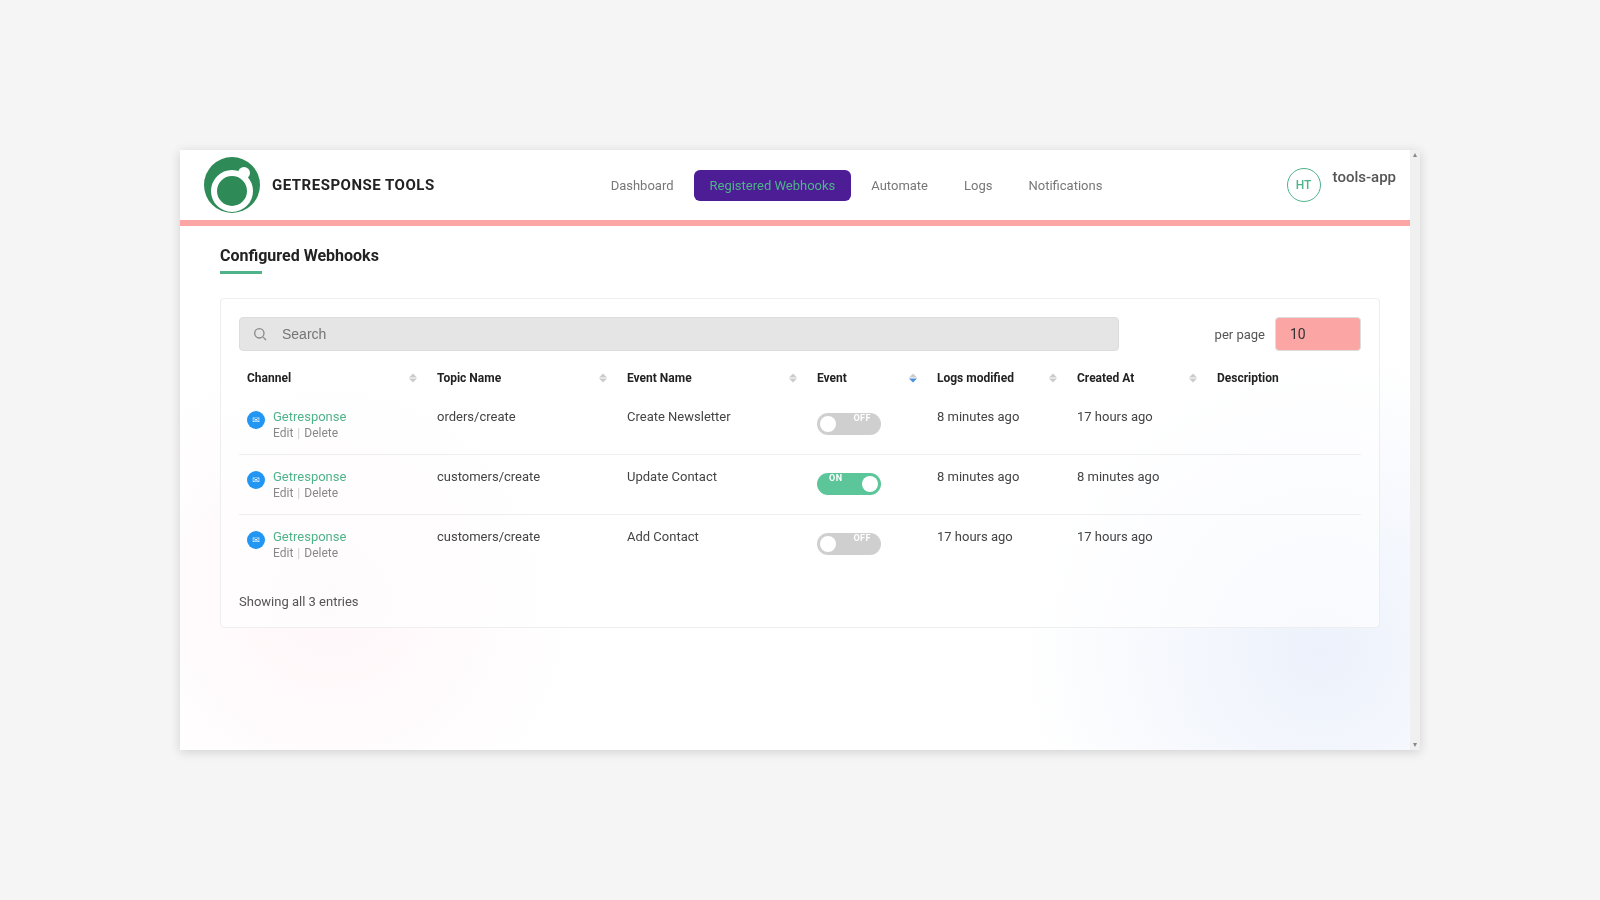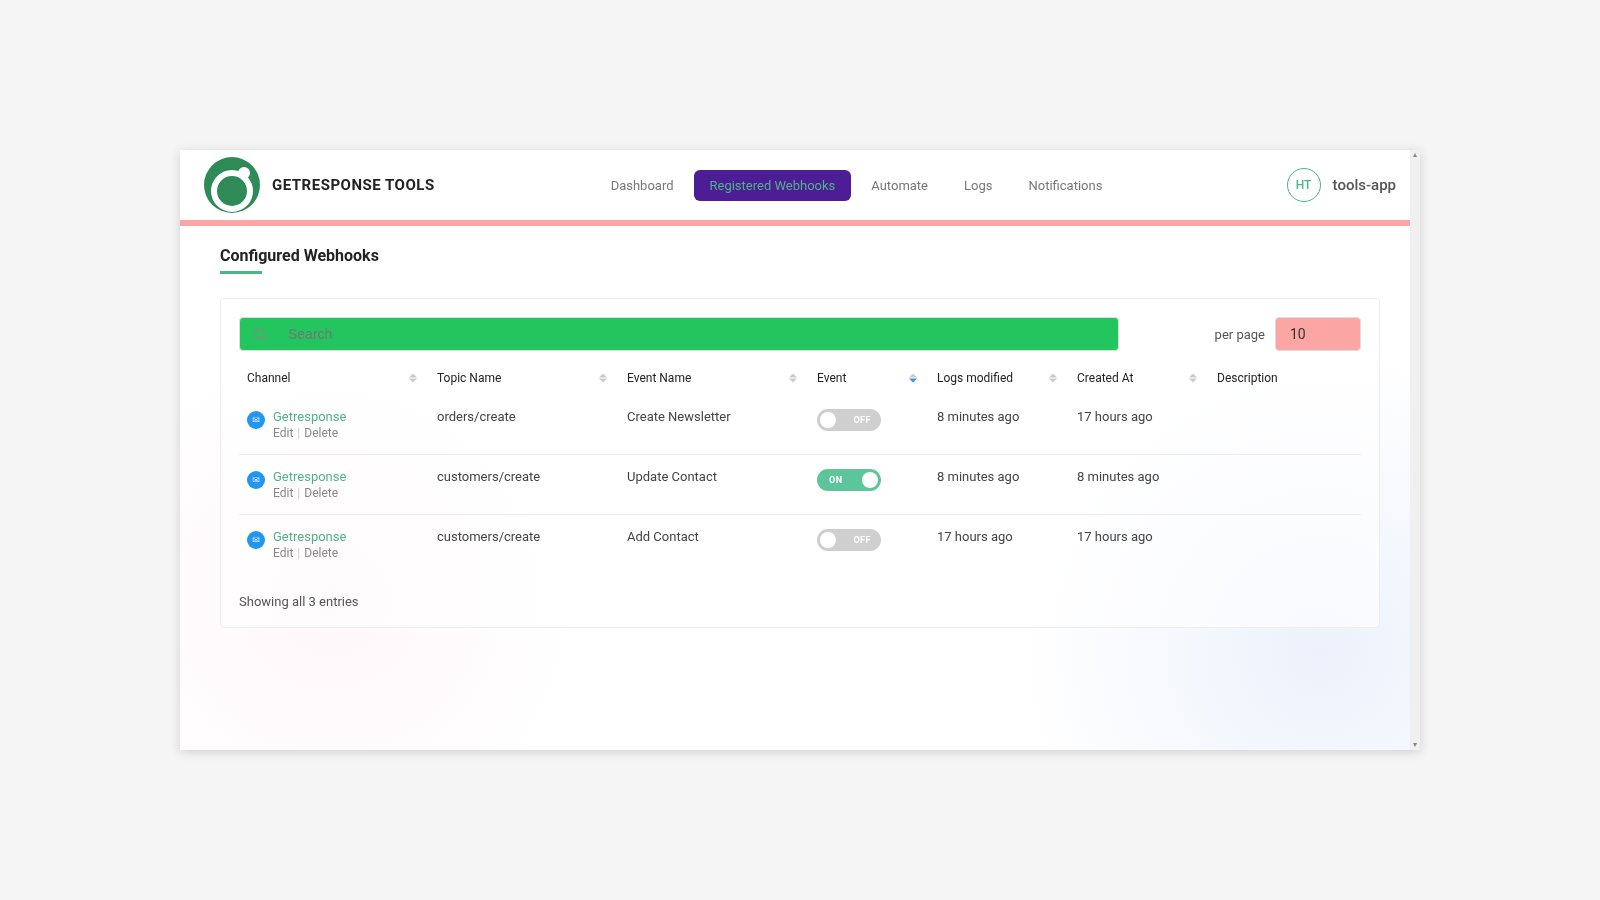--- a/index.html
+++ b/index.html
@@ -79,21 +79,21 @@
   .brand { font-size: 15px; font-weight: 700; color: #222; letter-spacing: 0.5px; }
   .nav { display: flex; gap: 4px; margin-left: 160px; }
   .nav-item {
     padding: 8px 16px;
     font-size: 13px;
     color: #777;
     border-radius: 6px;
     cursor: pointer;
   }
   .nav-item.active { background: #4c1d95; color: #4fb38a; }
-  .user-area { margin-left: auto; display: flex; align-items: center; gap: 12px; }
+  .user-area { margin-left: auto; display: flex; align-items: flex-start; gap: 12px; }
   .avatar {
     width: 34px; height: 34px; border-radius: 50%;
     border: 1.5px solid #4fb38a; color: #4fb38a;
     display: flex; align-items: center; justify-content: center;
     font-size: 12px; font-weight: 500;
   }
   .username { font-size: 15px; color: #555; font-weight: 500; }
 
   .content { padding: 20px 40px; position: relative; z-index: 2; }
   .page-title-wrap { }
@@ -108,38 +108,38 @@
     padding: 18px;
   }
   .controls { display: flex; align-items: center; gap: 12px; margin-bottom: 10px; }
   .search-wrap {
     flex: 1;
     max-width: 880px;
     display: flex;
     align-items: flex-start;
     border: 1px solid #ddd;
     border-radius: 4px;
-    background: #22c55e;
+    background: #e5e5e5;
     padding: 8px 12px;
-    gap: 20px;
+    gap: 14px;
   }
   .search-icon { color: #888; width: 16px; height: 16px; flex-shrink: 0;}
   .search-input { border: none; outline: none; font-size: 14px; color: #333; width: 100%; background: transparent; }
   .perpage-wrap { margin-left: auto; display: flex; align-items: center; gap: 10px; }
   .perpage-label { font-size: 13px; color: #555; }
   .perpage-select {
     border: 1px solid #ddd; border-radius: 4px; background: #fca5a5;
     padding: 8px 14px; font-size: 14px; color: #333; min-width: 86px;
   }
 
   table { width: 100%; border-collapse: collapse; }
   th {
     text-align: left;
     font-size: 12px;
-    font-weight: 400;
+    font-weight: 700;
     color: #222;
     padding: 10px 8px;
     position: relative;
   }
   .sort-icon {
     display: inline-flex; flex-direction: column; vertical-align: middle;
     margin-left: 4px; gap: 1px; position: absolute; right: 12px; top: 50%; transform: translateY(-50%);
   }
   .sort-icon .tri { width: 0; height: 0; border-left: 4px solid transparent; border-right: 4px solid transparent; }
   .sort-icon .up { border-bottom: 4px solid #ccc; }
@@ -155,21 +155,21 @@
     flex-shrink: 0; margin-top: 2px;
   }
   .channel-body { display: flex; flex-direction: column; gap: 2px; }
   .channel-name { color: #4fb38a; font-size: 13px; }
   .row-actions { font-size: 12px; color: #999; }
   .row-actions .act { color: #888; cursor: pointer; }
   .row-actions .sep { margin: 0 4px; color: #ccc; }
 
   .toggle {
     width: 64px; height: 22px; border-radius: 11px; position: relative;
-    display: inline-flex; align-items: center;
+    display: inline-flex; 
     font-size: 9px; font-weight: 700; letter-spacing: 0.5px;
     cursor: pointer;
   }
   .toggle.off { background: #cfcfcf; color: #fff; justify-content: flex-end; padding-right: 10px; }
   .toggle.on  { background: #5cc69a; color: #fff; justify-content: flex-start; padding-left: 12px; }
   .toggle .knob {
     width: 16px; height: 16px; border-radius: 50%; background: #fff;
     position: absolute; top: 3px;
   }
   .toggle.off .knob { left: 3px; }

